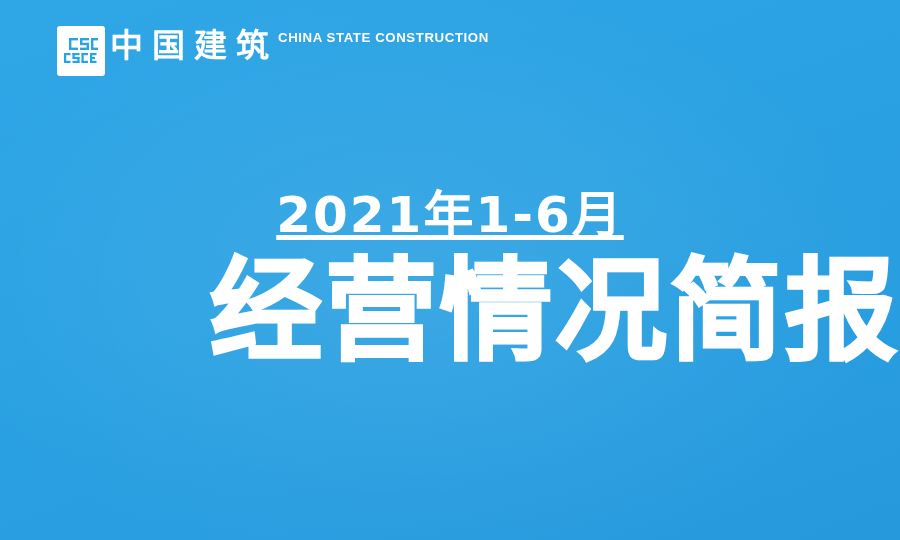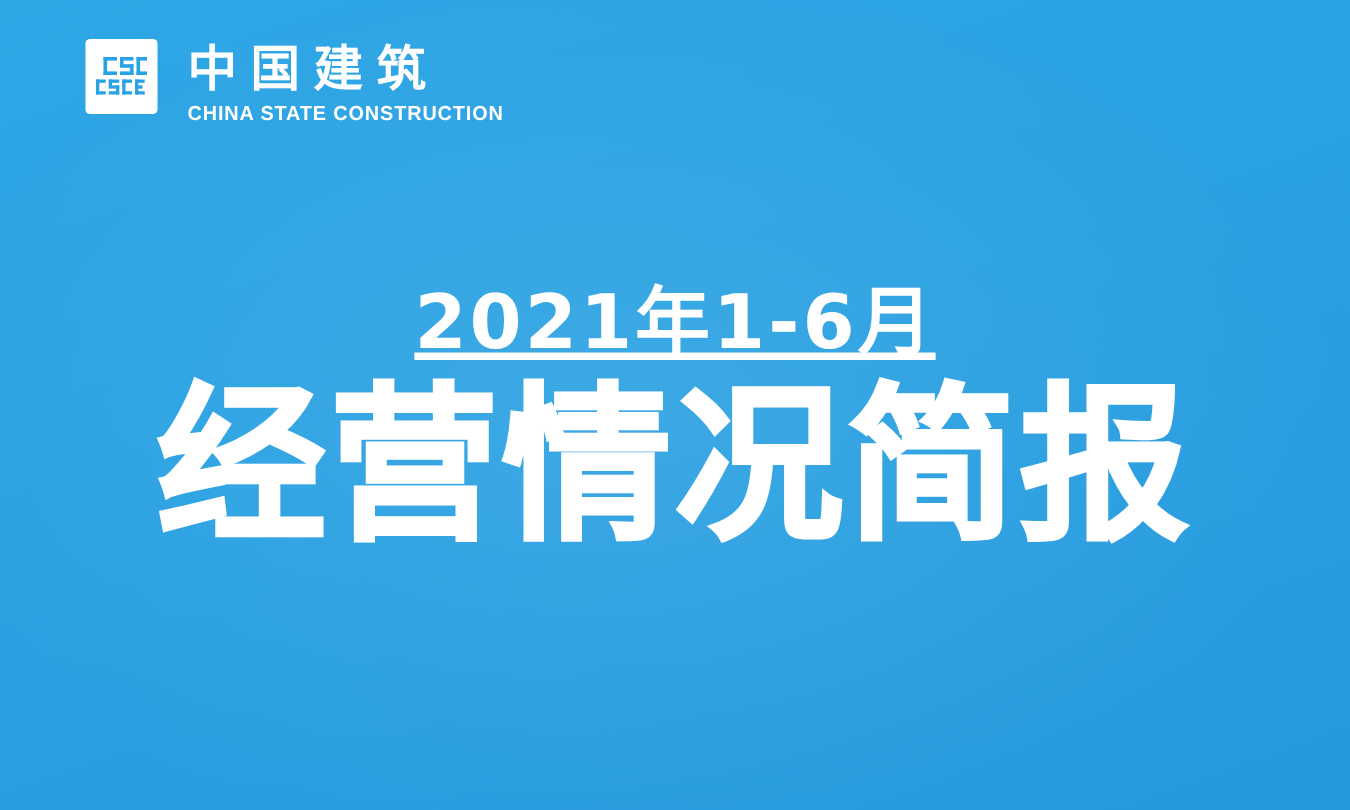--- a/index.html
+++ b/index.html
@@ -42,23 +42,23 @@
     background: #ffffff;
     border-radius: 3px;
     display: flex;
     align-items: center;
     justify-content: center;
     flex: 0 0 auto;
   }
   .brand-mark svg { display: block; }
 
   .brand-text {
-    margin-left: 20px;
+    margin-left: 5px;
     display: flex;
-    flex-direction: column;
+    flex-direction: row;
     justify-content: flex-start;
     padding-top: 1px;
   }
 
   .brand-cn {
     font-family: "DejaVu Sans", "Liberation Sans", sans-serif;
     font-size: 33px;
     line-height: 38px;
     font-weight: 700;
     color: #ffffff;
@@ -101,20 +101,21 @@
 
   .title-main {
     margin-top: 6px;
     font-family: "DejaVu Sans", "Liberation Sans", sans-serif;
     font-size: 112px;
     line-height: 122px;
     font-weight: 700;
     color: #ffffff;
     letter-spacing: 3px;
     white-space: nowrap;
+    text-align: right;
     -webkit-text-stroke: 2.5px #ffffff;
   }
 </style>
 </head>
 <body>
 
 <div class="poster">
 
   <div class="brand">
 

